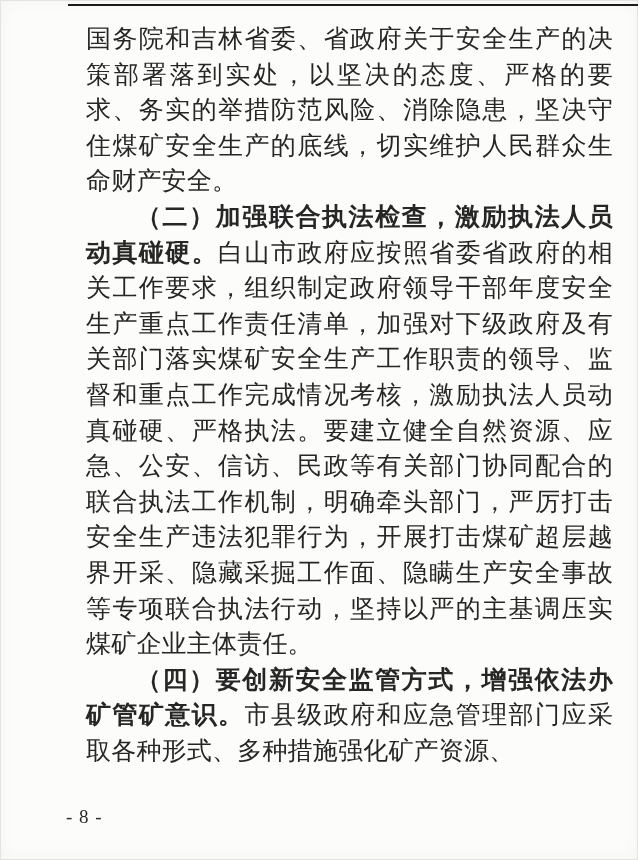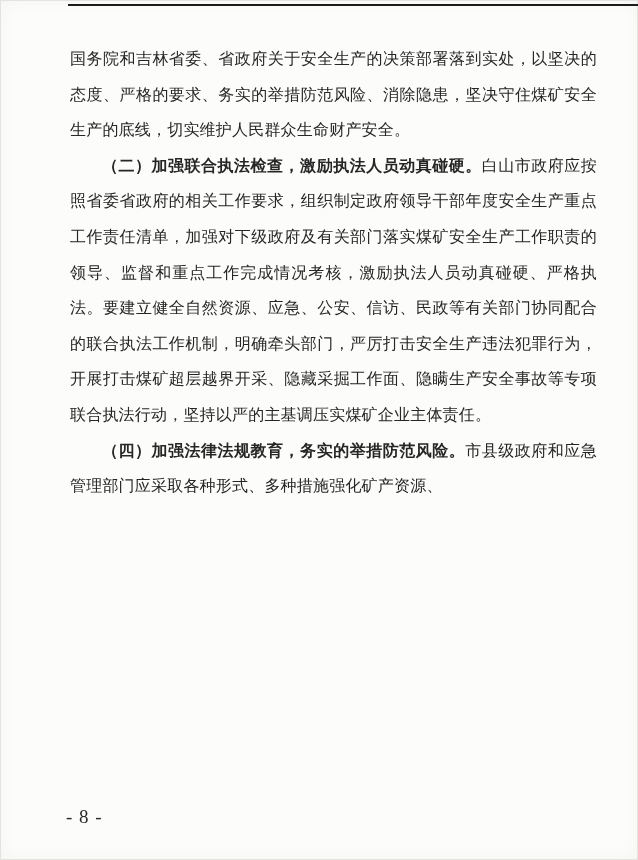--- a/index.html
+++ b/index.html
@@ -23,30 +23,29 @@
   .top-rule {
     position: absolute;
     top: 4px;
     left: 68px;
     right: 0;
     height: 2px;
     background: #1b1b1b;
   }
   .doc-body {
     position: absolute;
-    left: 70px;
+    left: 86px;
     top: 21px;
     width: 527px;
-    font-size: 16px;
+    font-size: 25px;
     line-height: 35.6px;
     color: #262626;
     text-align: justify;
     text-justify: inter-character;
     letter-spacing: 0.2px;
-    margin-top: 20px;
   }
   .doc-body p {
     margin: 0;
     padding: 0;
   }
   .doc-body p.indent {
     text-indent: 2em;
   }
   .seg-bold {
     font-weight: 700;
@@ -62,16 +61,16 @@
   }
 </style>
 </head>
 <body>
 
 <div class="page">
   <div class="top-rule"></div>
   <div class="doc-body" id="doc-body">
       <p class=""><span class="seg-regular">国务院和吉林省委、省政府关于安全生产的决策部署落到实处，以坚决的态度、严格的要求、务实的举措防范风险、消除隐患，坚决守住煤矿安全生产的底线，切实维护人民群众生命财产安全。</span></p>
       <p class="indent"><span class="seg-bold">（二）加强联合执法检查，激励执法人员动真碰硬。</span><span class="seg-regular">白山市政府应按照省委省政府的相关工作要求，组织制定政府领导干部年度安全生产重点工作责任清单，加强对下级政府及有关部门落实煤矿安全生产工作职责的领导、监督和重点工作完成情况考核，激励执法人员动真碰硬、严格执法。要建立健全自然资源、应急、公安、信访、民政等有关部门协同配合的联合执法工作机制，明确牵头部门，严厉打击安全生产违法犯罪行为，开展打击煤矿超层越界开采、隐藏采掘工作面、隐瞒生产安全事故等专项联合执法行动，坚持以严的主基调压实煤矿企业主体责任。</span></p>
-      <p class="indent"><span class="seg-bold">（四）加强法律法规教育，务实的举措防范风险。</span><span class="seg-regular">市县级政府和应急管理部门应采取各种形式、多种措施强化矿产资源、</span></p>
+      <p class="indent"><span class="seg-bold">（四）要创新安全监管方式，增强依法办矿管矿意识。</span><span class="seg-regular">市县级政府和应急管理部门应采取各种形式、多种措施强化矿产资源、</span></p>
     </div>
   <div class="page-number">- 8 -</div>
 </div>
 
 </body></html>

